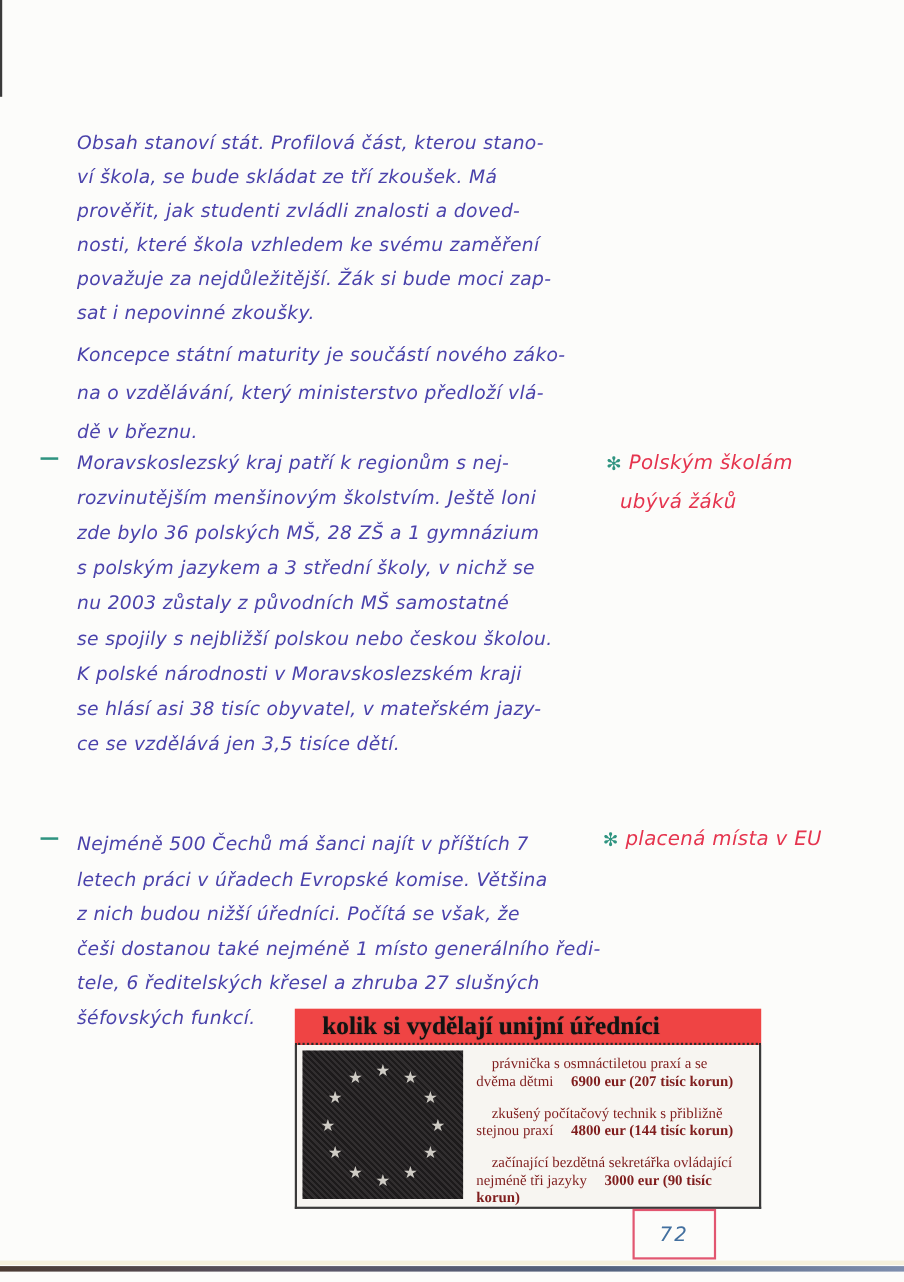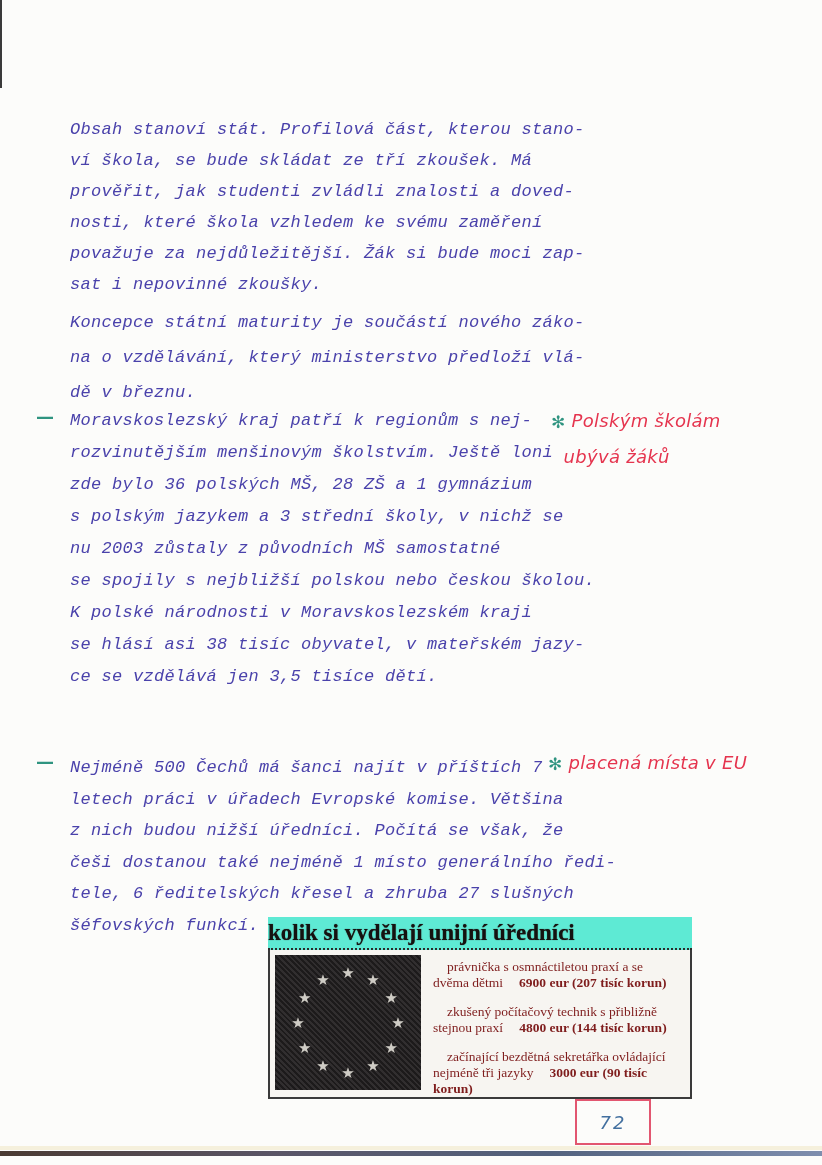--- a/index.html
+++ b/index.html
@@ -8,43 +8,43 @@
     background:#fcfcfa;
     font-family:"DejaVu Sans",sans-serif;
   }
   
   .edge-left{position:absolute;left:0;top:0;width:2px;height:88px;background:#3a3a3a;}
   .edge-bottom{position:absolute;left:0;top:1151px;width:822px;height:5px;
     background:linear-gradient(to right,#4a3a32,#5a5566,#53627e,#7e8eae);}
   .edge-bottom-glow{position:absolute;left:0;top:1146px;width:822px;height:4px;
     background:#efe6c2;opacity:.55;}
   
-  .hw{font-style:italic;letter-spacing:.3px;color:#4a42ab;font-size:17px;font-family:Liberation Mono, monospace;}
+  .hw{font-style:italic;letter-spacing:.3px;color:#4a42ab;font-size:17px;}
   .para{position:absolute;left:70px;width:515px;}
   .para .hw-line{white-space:nowrap;}
   .p1{top:120px;}  .p1 .hw-line{height:31px;}
   .p2{top:313px;}  .p2 .hw-line{height:35px;}
   .p3{top:411px;}  .p3 .hw-line{height:32px;}
   .p4{top:758px;}  .p4 .hw-line{height:31.5px;}
   .dash{position:absolute;left:36px;color:#2f9480;font-weight:bold;font-size:18px;
     font-style:normal;letter-spacing:0;}
   .d1{top:406px;}  .d2{top:751px;}
   
   .note{position:absolute;display:flex;align-items:flex-start;font-style:italic;
     color:#e5344e;font-size:18px;letter-spacing:.3px;}
   .n1{left:551px;top:410px;}
   .n2{left:548px;top:752px;}
   .note .asterisk{color:#2f9480;font-style:normal;font-size:17px;margin:2px 6px 0 0;}
   .note .note-line{height:36px;white-space:nowrap;}
   .note .note-line + .note-line{margin-left:-8px;}
   
   .clipping{position:absolute;left:268px;top:917px;width:424px;}
   .clip-headline{
-    background:#5eead4;color:#141210;font-family:"Liberation Serif",serif;
-    font-weight:bold;font-size:23px;line-height:31px;padding-left:0;
+    background:#ef4444;color:#141210;font-family:"Liberation Serif",serif;
+    font-weight:bold;font-size:23px;line-height:31px;padding-left:25px;
     border-bottom:2px dotted #2b2b2b;height:31px;
     text-shadow:0 0 1px #3c3a38;
   }
   .clip-body{
     background:#f7f5f1;border:2px solid #3a3a3a;border-top:none;
     height:141px;display:flex;padding:3px;
   }
   .eu-flag{
     position:relative;width:146px;height:135px;flex:0 0 146px;margin:2px;
     background:#262324;

